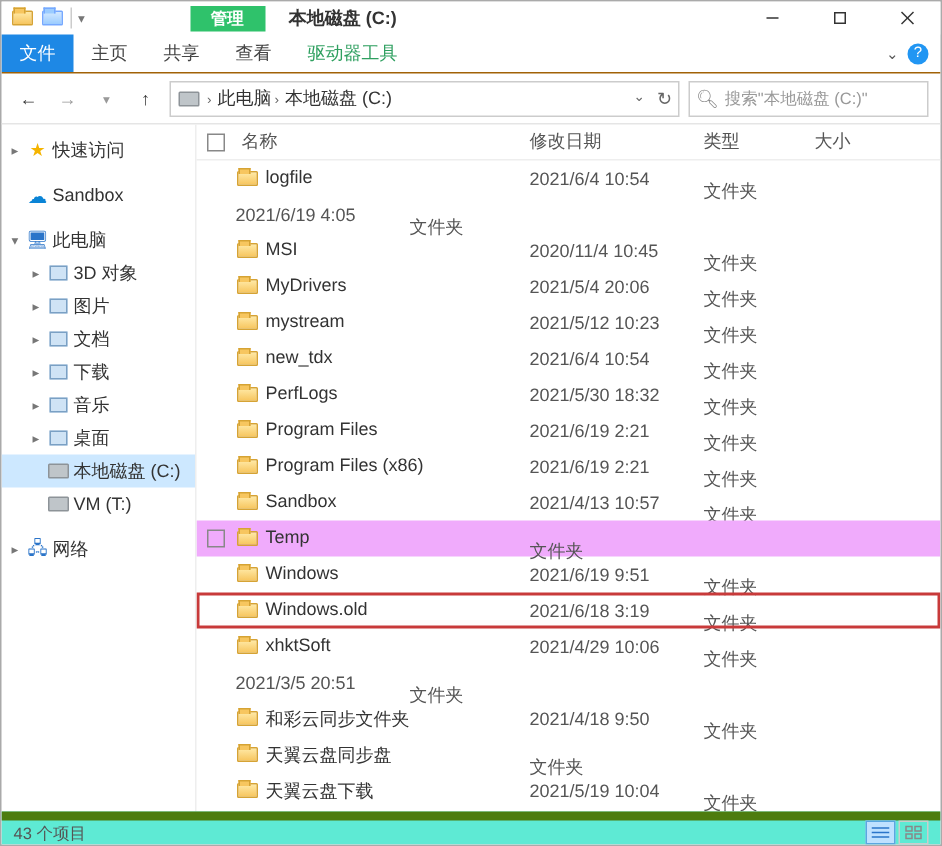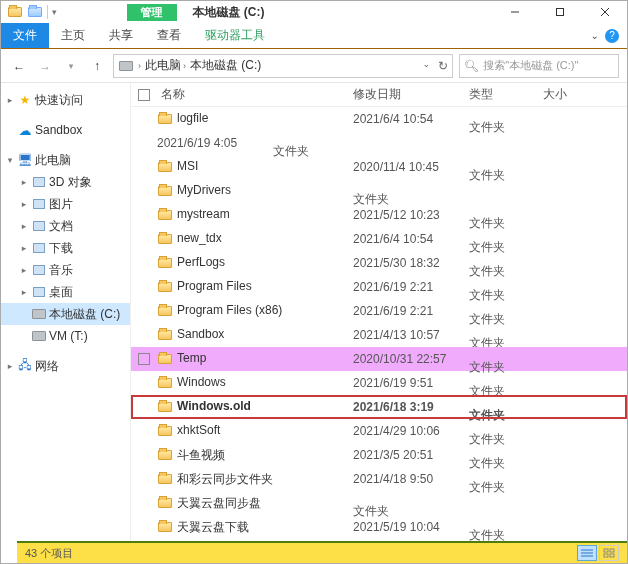--- a/index.html
+++ b/index.html
@@ -61,30 +61,30 @@
 .list-header { display: flex; height: 24px; align-items: center; border-bottom: 1px solid #eee; color: #555; font-size: 12px; }
 .col-check { width: 26px; display: flex; align-items: center; justify-content: center; }
 .chk { width: 12px; height: 12px; border: 1px solid #888; }
 .col-name { width: 196px; padding-left: 4px; }
 .col-date { width: 116px; }
 .col-type { width: 74px; }
 .col-size { width: 50px; }
 .list-body { flex: 1; overflow: hidden; }
 .row { display: flex; height: 24px; align-items: center; font-size: 12px; position: relative; }
 .row.selected { background: #f0abfc; }
-.row.highlighted { outline: 2px solid #c83a3a; outline-offset: -2px; font-weight: bold; }
+.row.highlighted { outline: 2px solid #c83a3a; outline-offset: -2px; }
 .row .col-check { visibility: hidden; }
 .row.selected .col-check { visibility: visible; }
 .name-cell { width: 196px; display: flex; align-items: flex-start; gap: 4px; }
 .date-cell { width: 116px; color: #555; }
 .type-cell { width: 74px; color: #555; margin-top: 16px; }
 .size-cell { width: 50px; color: #555; }
 
 
-.status { position: absolute; bottom: 0; left: 16px; right: 0; height: 22px; border-top: 2px solid #4d7c0f; display: flex; align-items: center; padding: 0 8px; font-size: 11px; color: #555; background: #fde047; }
+.status { position: absolute; bottom: 0; left: 0; right: 0; height: 22px; border-top: 6px solid #4d7c0f; display: flex; align-items: center; padding: 0 8px; font-size: 11px; color: #555; background: #5eead4; }
 .view-icons { margin-left: auto; display: flex; gap: 2px; }
 .view-icon { width: 20px; height: 16px; border: 1px solid #ccc; display: flex; align-items: center; justify-content: center; }
 .view-icon.active { background: #bfe1ff; border-color: #5aa7e0; }
 </style>
 </head>
 <body>
 
 <div class="titlebar">
   <div class="qat">
     <span class="qat-icon">
@@ -293,20 +293,21 @@
         <div class="row">
           <div class="col-check">
             <span class="chk"></span>
           </div>
           <div class="name-cell">
             <span class="qat-icon">
               <span class="folder-glyph"></span>
             </span>
             <span>MyDrivers</span>
           </div>
+          <div class="date-cell">2021/5/4 20:06</div>
           <div class="type-cell">文件夹</div>
           <div class="size-cell"></div>
         </div>
         <div class="row">
           <div class="col-check">
             <span class="chk"></span>
           </div>
           <div class="name-cell">
             <span class="qat-icon">
               <span class="folder-glyph"></span>
@@ -390,21 +391,20 @@
         <div class="row selected">
           <div class="col-check">
             <span class="chk"></span>
           </div>
           <div class="name-cell">
             <span class="qat-icon">
               <span class="folder-glyph"></span>
             </span>
             <span>Temp</span>
           </div>
-          <div class="date-cell">2020/10/31 22:57</div>
           <div class="type-cell">文件夹</div>
           <div class="size-cell"></div>
         </div>
         <div class="row">
           <div class="col-check">
             <span class="chk"></span>
           </div>
           <div class="name-cell">
             <span class="qat-icon">
               <span class="folder-glyph"></span>
@@ -439,26 +439,20 @@
             </span>
             <span>xhktSoft</span>
           </div>
           <div class="date-cell">2021/4/29 10:06</div>
           <div class="type-cell">文件夹</div>
           <div class="size-cell"></div>
         </div>
         <div class="row">
           <div class="col-check">
             <span class="chk"></span>
-          </div>
-          <div class="name-cell">
-            <span class="qat-icon">
-              <span class="folder-glyph"></span>
-            </span>
-            <span>斗鱼视频</span>
           </div>
           <div class="date-cell">2021/3/5 20:51</div>
           <div class="type-cell">文件夹</div>
           <div class="size-cell"></div>
         </div>
         <div class="row">
           <div class="col-check">
             <span class="chk"></span>
           </div>
           <div class="name-cell">

